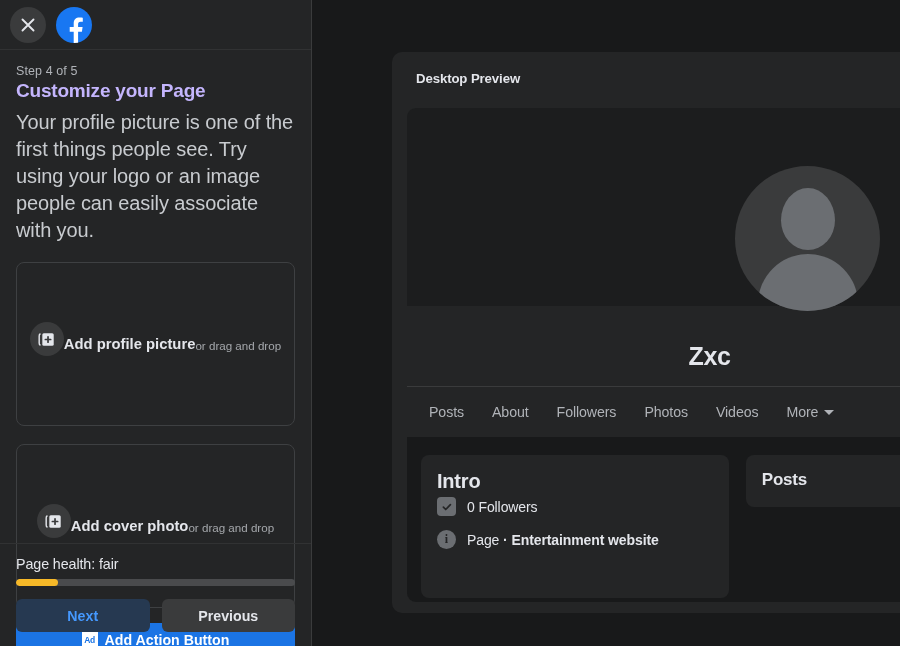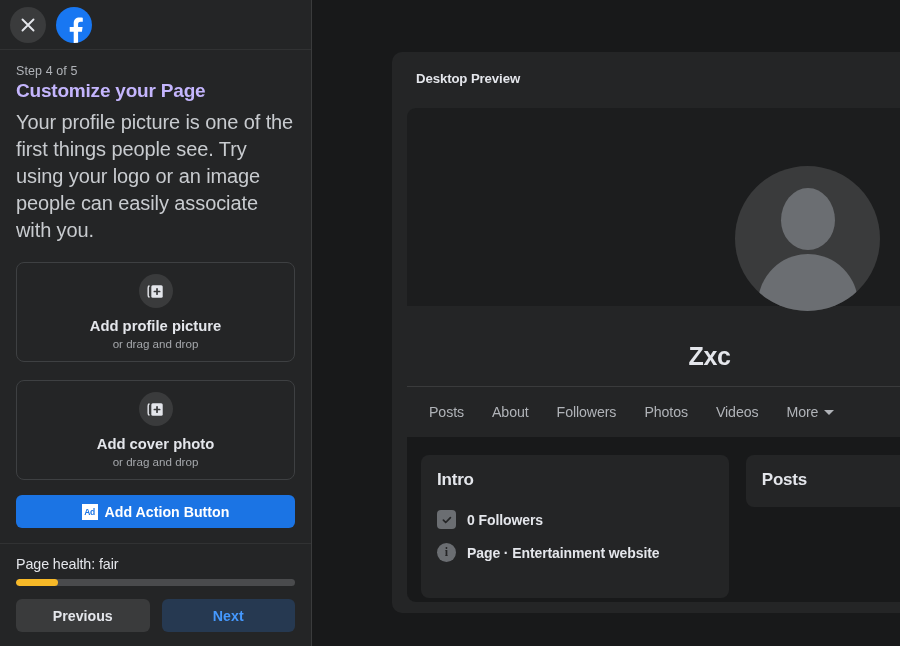--- a/index.html
+++ b/index.html
@@ -50,25 +50,25 @@
     letter-spacing: -.2px; margin-bottom: 7px;
   }
   .sb-desc {
     font-size: 20px; color: #c8cbcf; line-height: 1.35;
     letter-spacing: -.1px;
   }
 
   
   .upload-card {
     margin-top: 18px;
-    height: 100px;
+    height: 164px;
     border: 1px solid #3e4042;
     border-radius: 8px;
     background: #242526;
-    display: flex; flex-direction: column;
+    display: flex; flex-direction: row;
     align-items: center; justify-content: center;
     cursor: pointer;
   }
   .upload-card:first-of-type { margin-top: 17px; }
   .up-icon {
     width: 34px; height: 34px; border-radius: 50%;
     background: #3a3b3c;
     display: flex; align-items: center; justify-content: center;
     margin-bottom: 10px;
   }
@@ -192,40 +192,40 @@
     background: #18191a;
     padding: 18px 0 0 14px;
     display: flex; gap: 17px;
     height: calc(100% - 329px);
   }
   .intro-card {
     width: 345px; background: #242526; border-radius: 8px;
     padding: 15px 16px 18px 16px; height: 143px;
   }
   .intro-title {
-    font-size: 17px; font-weight: bold; color: #e4e6eb;
-    margin-bottom: 20px; letter-spacing: -.2px;
+    font-size: 20px; font-weight: bold; color: #e4e6eb;
+    margin-bottom: 4px; letter-spacing: -.2px;
   }
   .intro-row {
     display: flex; align-items: center; gap: 11px; margin-bottom: 14px;
   }
   .icon-check {
     width: 19px; height: 19px; border-radius: 4px; background: #6b6e72;
     display: flex; align-items: center; justify-content: center;
     flex: 0 0 19px;
   }
   .icon-info {
     width: 19px; height: 19px; border-radius: 50%; background: #6b6e72;
     display: flex; align-items: center; justify-content: center;
     color: #242526; font-size: 12px; font-weight: bold;
     font-family: "Liberation Serif", serif;
     flex: 0 0 19px;
   }
   .intro-text { font-size: 14px; color: #e4e6eb; letter-spacing: -.1px; }
-  .intro-text b { font-weight: bold; }
+  .intro-text b { font-weight: normal; }
   .intro-text span.norm { font-weight: bold; color: #e4e6eb; }
   .posts-card {
     width: 300px; background: #242526; border-radius: 8px;
     padding: 15px 0 0 16px; height: 52px;
   }
   .posts-title {
     font-size: 17px; font-weight: bold; color: #e4e6eb; letter-spacing: -.2px;
   }
 </style>
 </head>
@@ -286,22 +286,22 @@
         <span>Add Action Button</span>
       </button>
     </div>
 
     <div class="sb-footer">
       <div class="health-title">Page health: fair</div>
       <div class="progress-track">
         <div class="progress-fill" id="health-fill" style="width: 15%; background: rgb(247, 185, 40);"></div>
       </div>
       <div class="nav-row">
+        <button class="nav-btn nav-next">Next</button>
         <button class="nav-btn nav-prev">Previous</button>
-        <button class="nav-btn nav-next">Next</button>
       </div>
     </div>
   </div>
 
   <div class="previewside">
     <div class="preview-card">
       <div class="preview-head">Desktop Preview</div>
 
       <div class="preview-frame">
 

